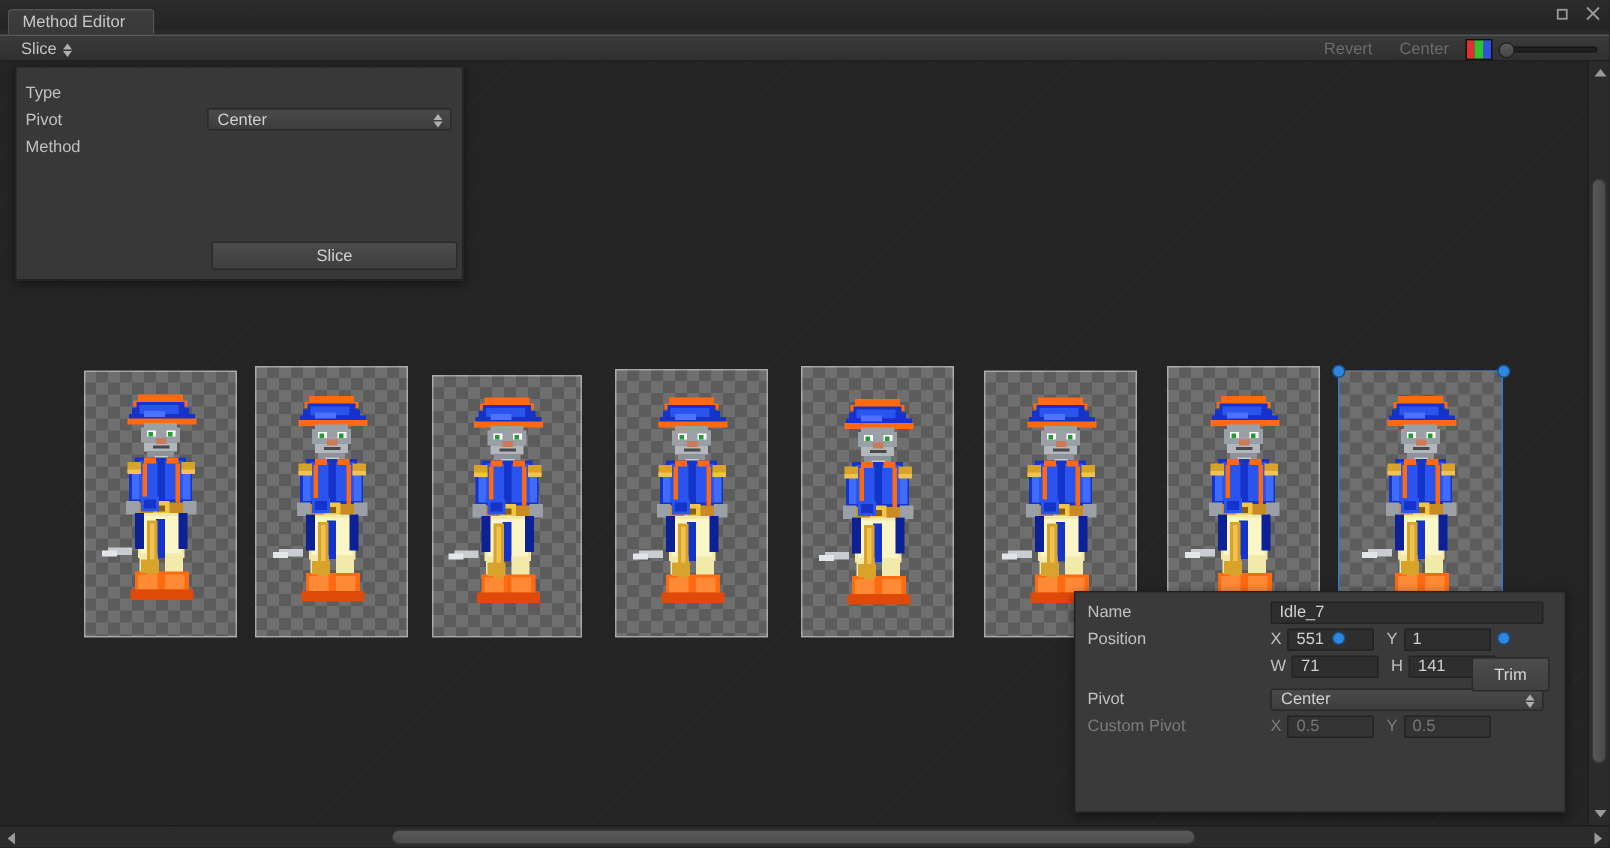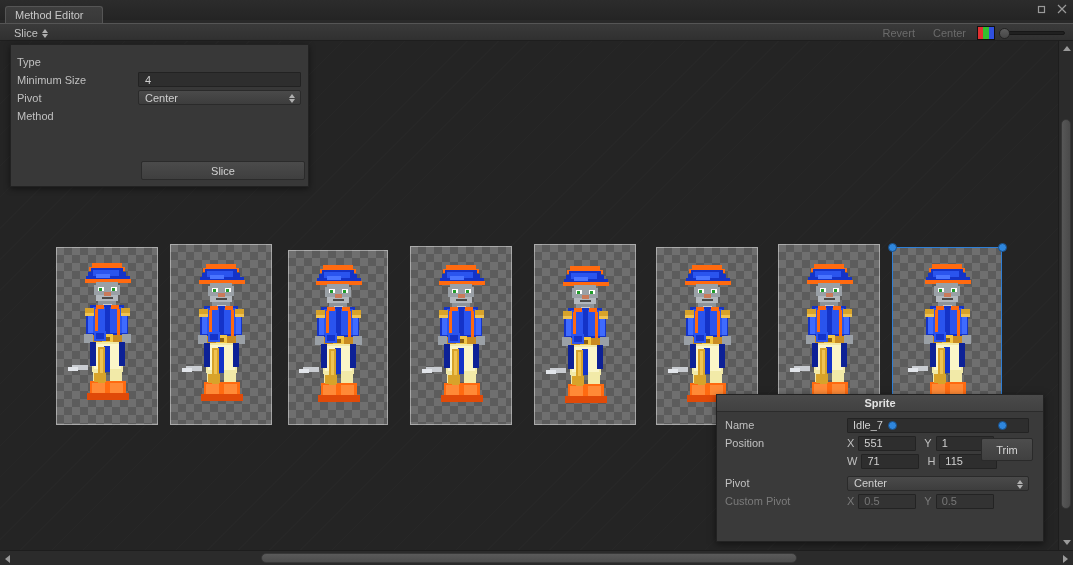--- a/index.html
+++ b/index.html
@@ -696,40 +696,33 @@
         <div class="handle" style="left: 998px; top: 380px;"></div>
       </div>
   </div>
 
   <div class="slicepanel">
     <div style="height:8px"></div>
     <div class="row">
       <div class="lbl">Type</div>
     </div>
     <div class="row">
-      <div class="lbl">Minimum Size</div>
-      <div class="txtfield">
-        <span>4</span>
-      </div>
-    </div>
-    <div class="row">
       <div class="lbl">Pivot</div>
       <div class="popup">
         <span>Center</span>
         <span class="updown"></span>
       </div>
     </div>
     <div class="row">
       <div class="lbl">Method</div>
     </div>
     <div class="slicego">Slice</div>
   </div>
 
   <div class="inspector">
-    <div class="insp-head">Sprite</div>
     <div class="insp-body">
       <div class="irow">
         <div class="ilbl">Name</div>
         <div class="ifield" style="width:182px">
           <span>Idle_7</span>
         </div>
       </div>
       <div class="irow">
         <div class="ilbl">Position</div>
         <span class="axis">X</span>
@@ -742,21 +735,21 @@
         </div>
       </div>
       <div class="irow">
         <div class="ilbl"></div>
         <span class="axis">W</span>
         <div class="ifield" style="width:58px">
           <span>71</span>
         </div>
         <span class="axis" style="padding-left:8px">H</span>
         <div class="ifield" style="width:58px">
-          <span>115</span>
+          <span>141</span>
         </div>
       </div>
       <div class="irow" style="margin-top:4px">
         <div class="ilbl">Pivot</div>
         <div class="ipopup" style="width:182px">
           <span>Center</span>
           <span class="updown"></span>
         </div>
       </div>
       <div class="irow">

